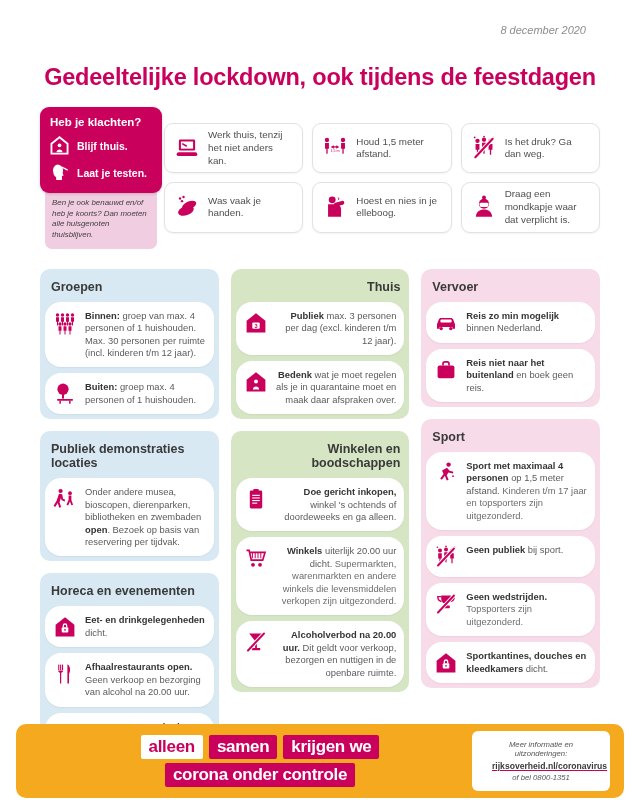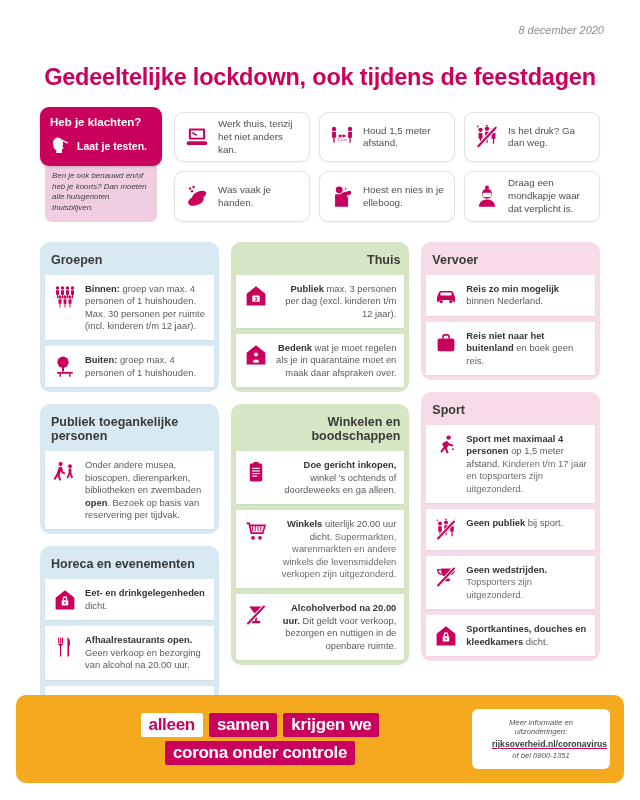--- a/index.html
+++ b/index.html
@@ -1,24 +1,24 @@
 <!DOCTYPE html>
 <html><head>
 <meta charset="utf-8">
 <style>
   html,body{margin:0;padding:0;width:640px;height:800px;background:#fff;overflow:hidden;
     font-family:"Liberation Sans", sans-serif;}
   .page{position:relative;width:640px;height:800px;box-sizing:border-box;padding:20px 40px 0;}
 
-  .date{position:absolute;top:24px;right:36px;font-size:11px;font-style:italic;color:#8d8d8d;}
+  .date{position:absolute;top:24px;right:54px;font-size:11px;font-style:italic;color:#8d8d8d;}
   h1.title{margin:44px 0 16px;text-align:center;font-size:23.5px;font-weight:700;
     color:#ca005d;letter-spacing:-.2px;}
 
   
-  .top{display:flex;gap:12px;align-items:flex-end;}
+  .top{display:flex;gap:2px;align-items:center;}
   .klachten-wrap{width:122px;flex:none;position:relative;}
   .klachten{position:relative;z-index:2;background:#ca005d;border-radius:9px;padding:9px 9px 10px;
     color:#fff;box-shadow:0 1px 3px rgba(0,0,0,.18);}
   .k-title{font-size:11.5px;font-weight:700;margin:0 0 7px 1px;}
   .k-row{display:flex;align-items:center;gap:7px;margin-top:6px;}
   .k-icn{width:21px;height:21px;flex:none;color:#fff;}
   .k-label{font-size:10.5px;font-weight:700;}
   .k-note{position:relative;z-index:1;margin:-6px 5px 0;background:#f0cde0;border-radius:7px;
     padding:11px 7px 8px;font-size:7.9px;line-height:1.35;font-style:italic;color:#3f3f3f;}
 
@@ -29,32 +29,32 @@
   .rule-text{font-size:9.8px;line-height:1.3;color:#4f4f4f;}
 
   
   .cols{display:flex;gap:12px;margin-top:20px;align-items:flex-start;}
   .col{flex:1;display:flex;flex-direction:column;gap:12px;}
   .panel{border-radius:10px;padding:5px;}
   .theme-blue{background:#d8e9f3;}
   .theme-green{background:#d6e6c4;text-align:right;}
   .theme-pink{background:#f8dbe9;}
   .panel h2{font-size:12.5px;font-weight:700;color:#3a3a3a;margin:6px 4px 8px 6px;}
-  .card{background:#fff;border-radius:0;padding:8px;display:flex;gap:8px;
+  .card{background:#fff;border-radius:16px;padding:8px;display:flex;gap:8px;
     font-size:9.4px;line-height:1.32;color:#5b5b5b;box-shadow:0 1px 1.5px rgba(0,0,0,.05);}
   .card + .card{margin-top:6px;}
   .card-icn{width:24px;height:24px;flex:none;color:#ca005d;margin-top:1px;}
   .card-text{flex:1;}
   .sb{font-weight:700;color:#353535;}
   .si{color:#6d6d6d;}
 
   .icn svg{display:block;width:100%;height:100%;}
 
   
-  .banner{position:absolute;left:16px;right:16px;bottom:17px;height:88px;background:#f5a91e;
+  .banner{position:absolute;left:16px;right:16px;bottom:2px;height:74px;background:#f5a91e;
     border-radius:10px;display:flex;align-items:center;justify-content:center;}
   .slogan{text-align:center;margin-right:120px;}
   .sl-line{line-height:1;}
   .chip{display:inline-block;margin:2px 3px;padding:3px 8px 4px;font-size:17px;font-weight:700;
     background:#ca005d;color:#fff;border-radius:2px;letter-spacing:-.3px;}
   .chip.inverted{background:#fff;color:#ca005d;}
   .info-box{position:absolute;right:14px;top:50%;transform:translateY(-50%);width:138px;
     background:#fff;border-radius:6px;padding:9px 20px;text-align:center;box-sizing:border-box;}
   .info-l1,.info-l3{font-size:7.7px;font-style:italic;color:#555;}
   .info-link{display:block;font-size:8.6px;font-weight:700;color:#3a3a3a;margin:3px 0 2px;
@@ -68,20 +68,30 @@
   <h1 class="title">Gedeeltelijke lockdown, ook tijdens de feestdagen</h1>
 
   <div class="top">
     <div class="klachten-wrap">
       <div class="klachten">
         <div class="k-title">Heb je klachten?</div>
         <div id="klachten-rows">
             <div class="k-row">
               <span class="icn k-icn">
                 <svg xmlns="http://www.w3.org/2000/svg" viewBox="0 0 24 24" fill="currentColor">
+                  <path d="M12 2.5 2.8 10v11.2h18.4V10Z" fill="none" stroke="#fff" stroke-width="2.1"></path>
+                  <circle cx="12" cy="11.8" r="2.1" fill="#fff"></circle>
+                  <path d="M8.6 19.6c0-4 6.8-4 6.8 0z" fill="#fff"></path>
+                </svg>
+              </span>
+              <span class="k-label">Blijf thuis.</span>
+            </div>
+            <div class="k-row">
+              <span class="icn k-icn">
+                <svg xmlns="http://www.w3.org/2000/svg" viewBox="0 0 24 24" fill="currentColor">
                   <path d="M9.5 2.8a6.8 6.8 0 0 1 6.6 7c-.1 1.6-.7 2.5-.3 3.6l.9 2-1.9.6v4.5H8.2v-3.2C6 15.9 4.8 13.8 4.9 11.4A6.8 6.8 0 0 1 9.5 2.8z" fill="#fff"></path>
                   <rect x="14.8" y="5" width="8" height="1.5" rx=".75" transform="rotate(28 14.8 5)" fill="#fff"></rect>
                 </svg>
               </span>
               <span class="k-label">Laat je testen.</span>
             </div>
           </div>
       </div>
       <div class="k-note">Ben je ook benauwd en/of heb je koorts? Dan moeten alle huisgenoten thuisblijven.</div>
     </div>
@@ -200,21 +210,21 @@
                 <rect x="9" y="11" width="2" height="5.6"></rect>
                 <rect x="4" y="17" width="16" height="1.7" rx=".8"></rect>
                 <rect x="6.4" y="18.7" width="1.5" height="3"></rect>
                 <rect x="16.1" y="18.7" width="1.5" height="3"></rect>
               </svg>
             </span>
             <div class="card-text"><span class="sb">Buiten:</span><span> groep max. 4 personen of 1 huishouden.</span></div>
           </div>
         </section>
         <section class="panel theme-blue">
-          <h2>Publiek toegankelijke personen</h2>
+          <h2>Publiek demonstraties locaties</h2>
           <div class="card">
             <span class="icn card-icn">
               <svg xmlns="http://www.w3.org/2000/svg" viewBox="0 0 24 24" fill="currentColor">
                 <circle cx="7.6" cy="4" r="2.1"></circle>
                 <path d="M6 6.8l3.2.4.8 4.6 2.2 1-.7 1.6-3-1.3-.6-2.2-1.4 4.3 1.7 4.9-1.9.6-1.6-4.7-2.5 3.9-1.6-1.1 2.9-4.7z"></path>
                 <circle cx="17" cy="6.2" r="1.9"></circle>
                 <path d="M15.6 8.6h2.8v4.7l1.7 4.4-1.7.6-1.5-3.9-1.7 4.1-1.7-.7 2.1-5z"></path>
               </svg>
             </span>
             <div class="card-text"><span>Onder andere musea, bioscopen, dierenparken, bibliotheken en zwembaden </span><span class="sb">open</span><span>. Bezoek op basis van reservering per tijdvak.</span></div>

